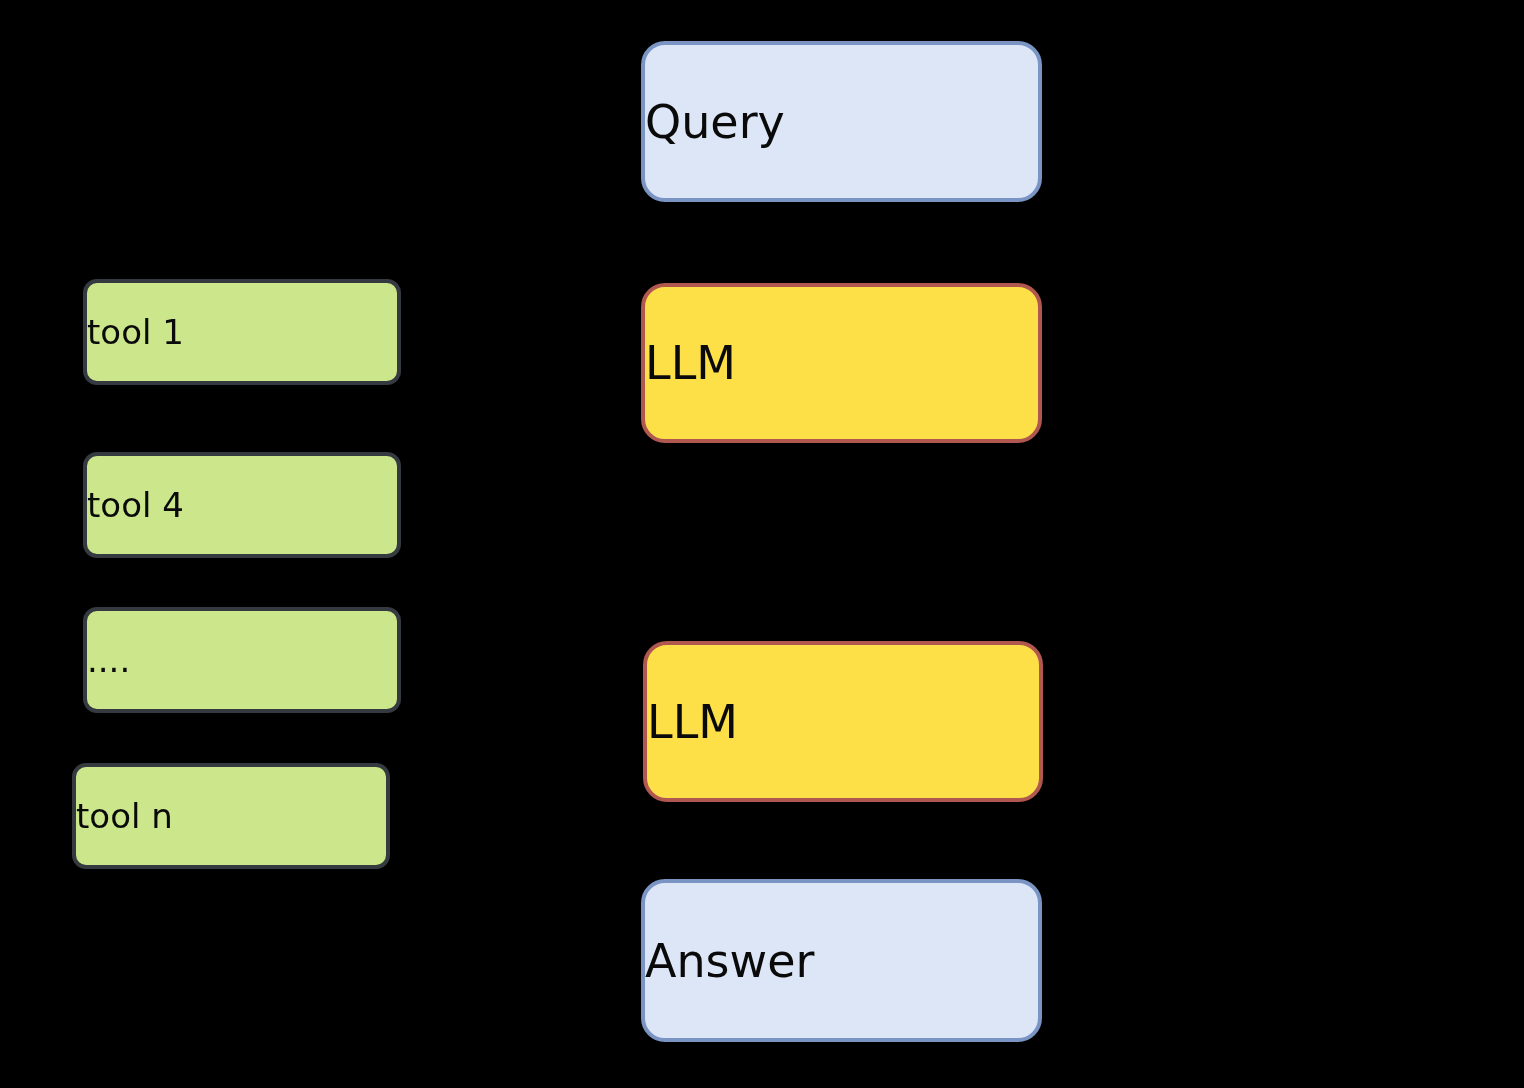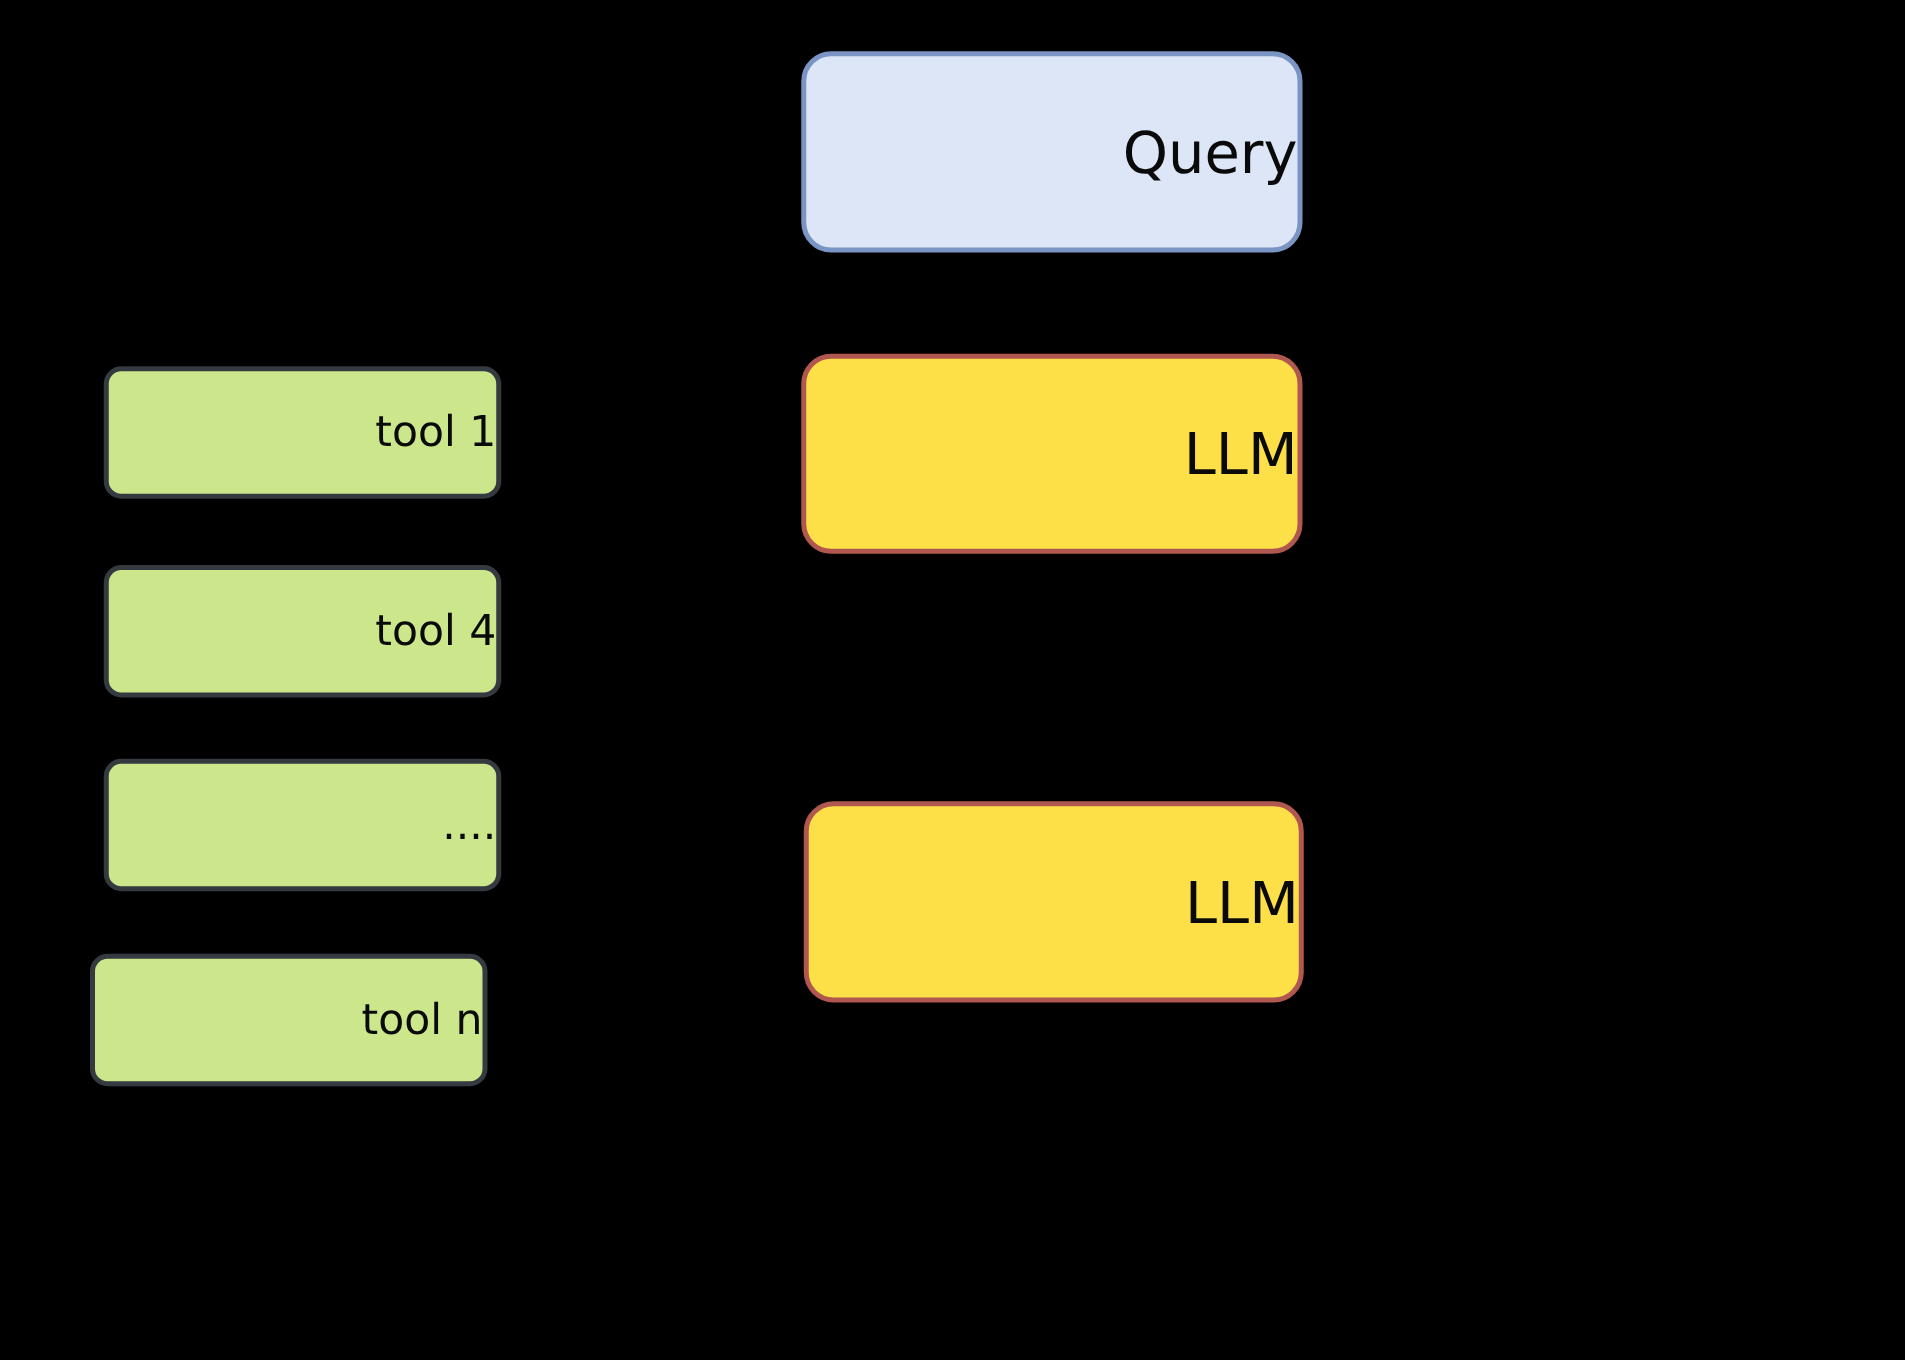--- a/index.html
+++ b/index.html
@@ -13,21 +13,21 @@
     height: 1088px;
     background: #000000;
     overflow: hidden;
     font-family: "DejaVu Sans", "Liberation Sans", sans-serif;
   }
   .node {
     position: absolute;
     box-sizing: border-box;
     display: flex;
     align-items: center;
-    justify-content: flex-end;
+    justify-content: flex-start;
     color: #0a0a0a;
   }
   .node .label {
     text-align: center;
     white-space: nowrap;
   }
   
   .main-node {
     border-radius: 24px;
     border: 4px solid transparent;
@@ -45,21 +45,21 @@
   .node-llm1   { left: 641px; top: 283px; width: 401px; height: 160px; }
   .node-llm2   { left: 643px; top: 641px; width: 400px; height: 161px; }
   .node-answer { left: 641px; top: 879px; width: 401px; height: 163px; }
   
   .tool-node {
     background: #cce68c;
     border: 4px solid #343a40;
     border-radius: 14px;
     font-size: 34px;
   }
-  .tool-pos-1 { left: 83px; top: 293px; width: 318px; height: 106px; }
+  .tool-pos-1 { left: 83px; top: 279px; width: 318px; height: 106px; }
   .tool-pos-2 { left: 83px; top: 452px; width: 318px; height: 106px; }
   .tool-pos-3 { left: 83px; top: 607px; width: 318px; height: 106px; }
   .tool-pos-4 { left: 72px; top: 763px; width: 318px; height: 106px; }
 </style>
 </head>
 <body>
 
 <div class="canvas">
 
   <div class="node main-node blue-node node-query">
@@ -67,20 +67,23 @@
   </div>
 
   <div class="node main-node pink-node node-llm1">
     <span class="label">LLM</span>
   </div>
 
   <div class="node main-node pink-node node-llm2">
     <span class="label">LLM</span>
   </div>
 
+  <div class="node main-node blue-node node-answer">
+    <span class="label">Answer</span>
+  </div>
 
   <div class="node tool-node tool-pos-1">
     <span class="label">tool 1</span>
   </div>
 
   <div class="node tool-node tool-pos-2">
     <span class="label">tool 4</span>
   </div>
 
   <div class="node tool-node tool-pos-3">

